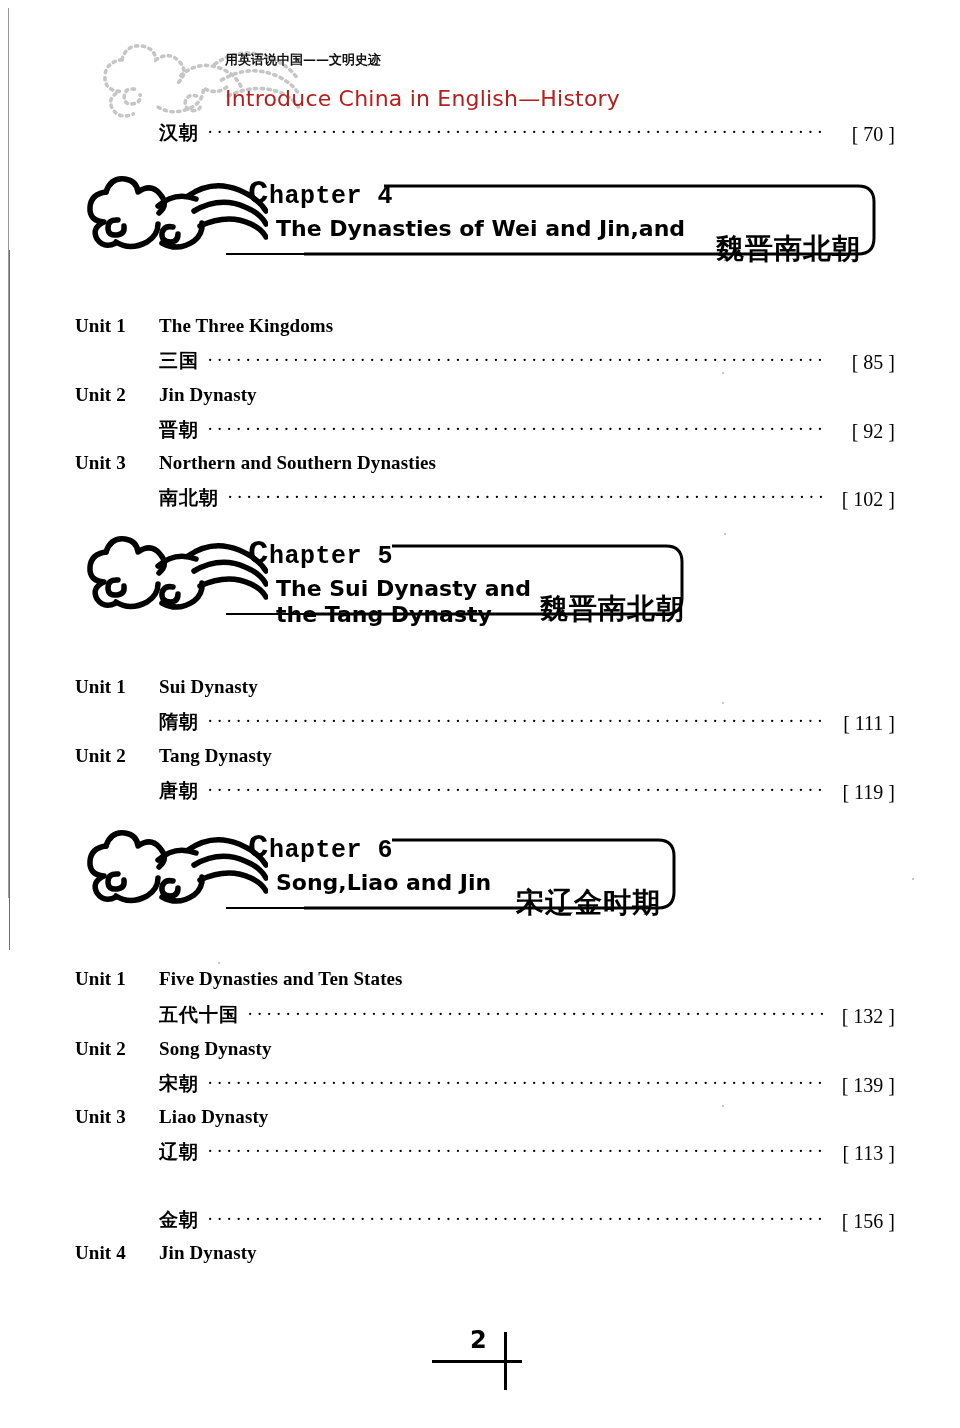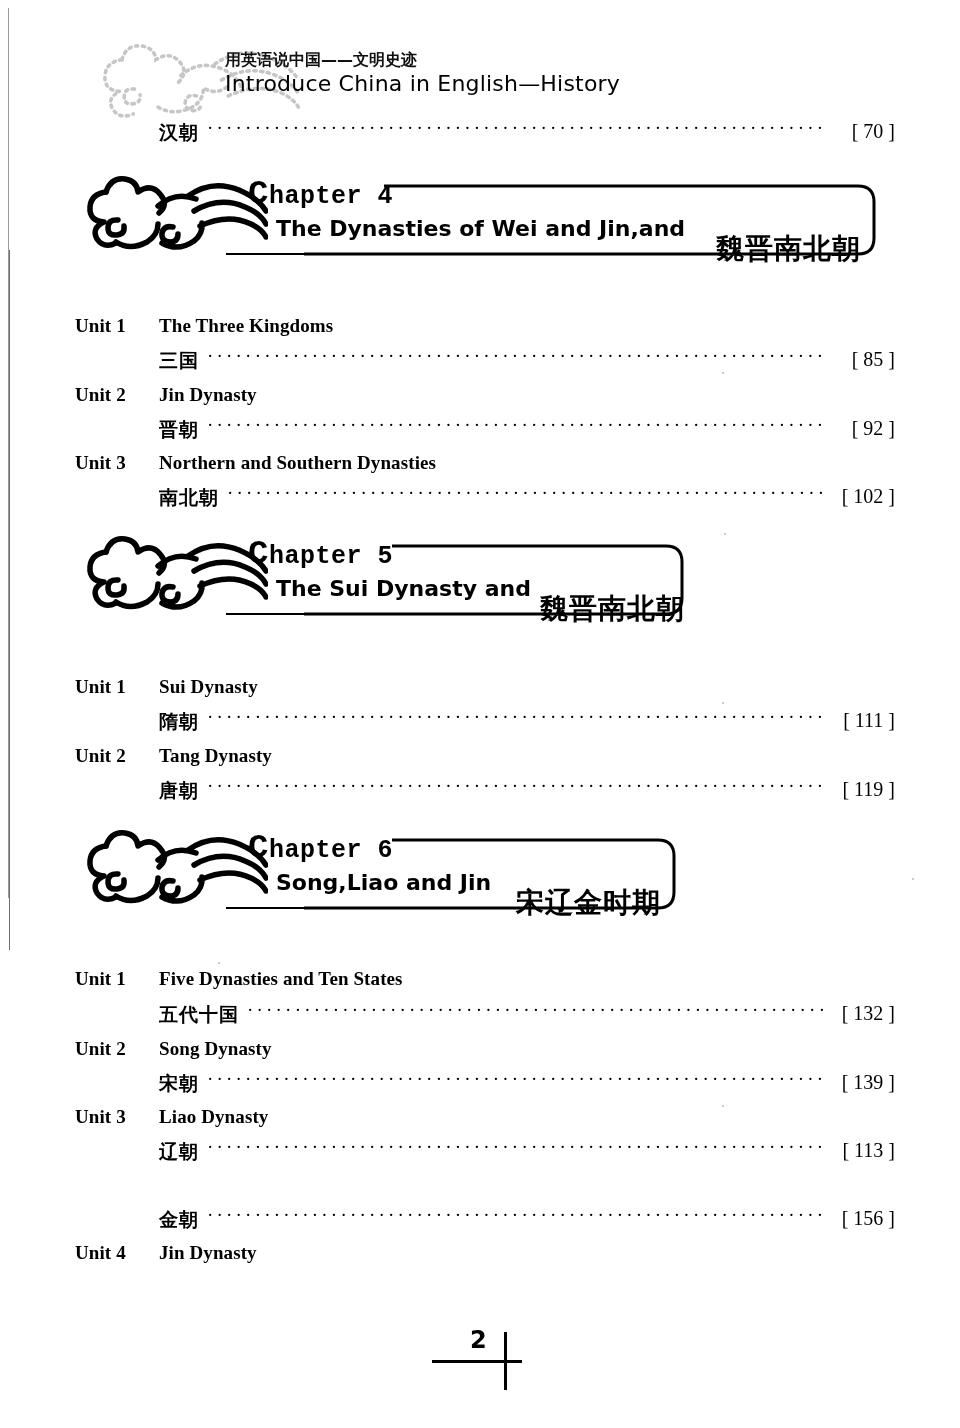--- a/index.html
+++ b/index.html
@@ -35,32 +35,32 @@
   
   .runhead {
     position: absolute;
     left: 225px;
     top: 50px;
     width: 620px;
   }
   .runhead .cn {
     font-family: "DejaVu Sans", sans-serif;
     font-weight: bold;
-    font-size: 16px;
+    font-size: 13px;
     letter-spacing: 0px;
     line-height: 20px;
     color: #111;
   }
   .runhead .en {
     font-family: "DejaVu Sans", sans-serif;
     font-size: 22px;
     line-height: 25px;
     letter-spacing: 0.2px;
-    color: #000000;
-    margin-top: 1px;
+    color: #b91c1c;
+    margin-top: 16px;
   }
 
   
   .ghost-cloud {
     position: absolute;
     left: 88px;
     top: 24px;
     width: 215px;
     height: 120px;
     opacity: 0.33;
@@ -87,21 +87,21 @@
     font-weight: bold;
     font-size: 19px;
   }
   .unit-title {
     font-weight: bold;
     font-size: 19px;
   }
 
   .dot-line {
     display: flex;
-    align-items: flex-start;
+    align-items: flex-end;
     padding-left: 84px;
     font-size: 19px;
   }
   .cn-title {
     font-family: "DejaVu Sans", sans-serif;
     font-weight: bold;
     font-size: 19px;
     white-space: nowrap;
     letter-spacing: 1px;
   }
@@ -354,20 +354,21 @@
       <path d="M108 72 H30" fill="none" stroke="#000" stroke-width="2.2"></path>
     </svg>
   </div>
 
   <div class="ch-word ch-num">
     <span class="dropcap">C</span><span>hapter  5</span>
   </div>
 
   <div class="ch-word ch-en" style="top:48px;">
     <div>The Sui Dynasty and</div>
+    <div>the Tang Dynasty</div>
   </div>
 
   <div class="ch-word ch-cn" style="left:462px; top:62px;">魏晋南北朝</div>
 </div>
 
 <div class="toc-row" style="top:676px;">
   <div class="unit-line">
     <span class="unit-label">Unit 1</span>
     <span class="unit-title">Sui Dynasty</span>
   </div>

